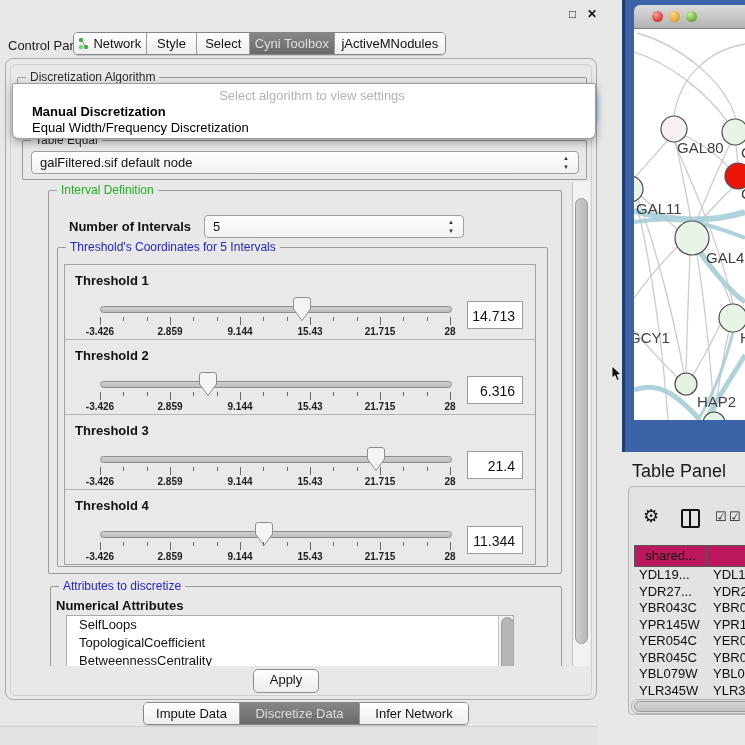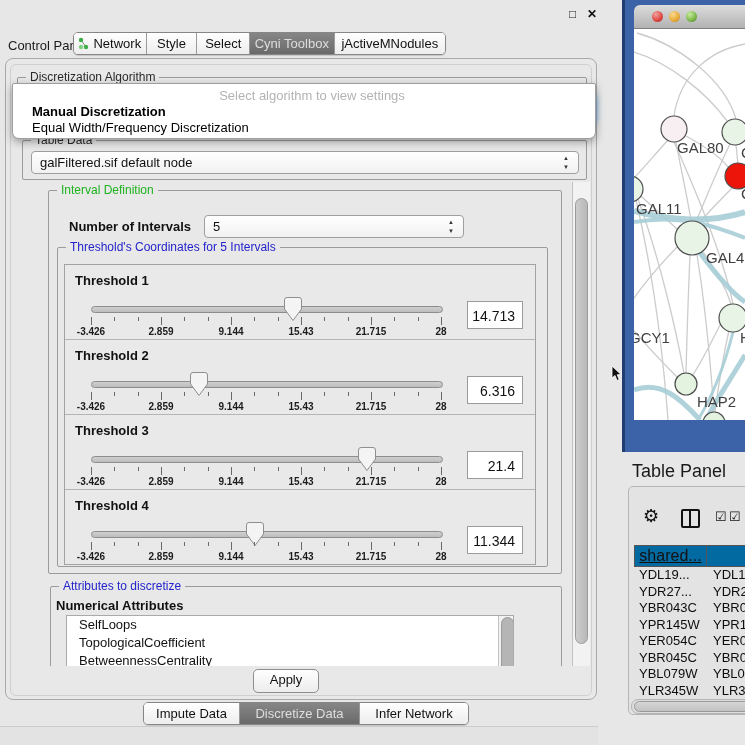--- a/index.html
+++ b/index.html
@@ -49,21 +49,21 @@
   .vscroll{position:absolute;background:#f2f2f2;border-left:1px solid #c2c2c2;}
   .vthumb{position:absolute;left:2px;width:11px;background:linear-gradient(90deg,#cdcdcd,#b8b8b8);
           border:1px solid #9a9a9a;border-radius:7px;}
 
   
   #th-container{position:absolute;left:6px;top:16px;width:470px;height:299px;border:1px solid #a2a2a2;
                 background:#e9e9e9;display:flex;flex-direction:column;}
   .th-row{position:relative;flex:1;border-bottom:1px solid #b5b5b5;}
   .th-row:last-child{border-bottom:none;}
   .th-label{position:absolute;left:10px;top:8px;font-size:13px;font-weight:bold;color:#111;}
-  .slider{position:absolute;left:26px;top:33px;width:350px;height:40px;}
+  .slider{position:absolute;left:35px;top:33px;width:350px;height:40px;}
   .track{position:absolute;left:0;top:8px;width:350px;height:5px;border:1px solid #8d8d8d;border-radius:4px;
          background:linear-gradient(#cfcfcf,#bdbdbd);}
   .tick{position:absolute;width:1px;background:#6a6a6a;top:19px;}
   .ticklab{position:absolute;top:28px;font-size:10px;font-weight:bold;color:#1c1c1c;transform:translateX(-50%);white-space:nowrap;}
   .thumb{position:absolute;top:-2px;width:20px;height:27px;margin-left:-10px;}
   .valuebox{position:absolute;right:12px;top:36px;width:56px;height:28px;background:#fff;border:1px solid #9b9b9b;
             font-size:14px;text-align:right;line-height:28px;padding-right:7px;box-sizing:border-box;color:#111;}
 
   
   #attr-list{position:absolute;left:15px;top:28px;width:446px;height:62px;background:#fff;
@@ -84,22 +84,22 @@
   #net-canvas{left:12px;top:29px;width:111px;height:391px;background:#fff;}
 
   
   #tp-title{left:632px;top:461px;font-size:18px;color:#1a1a1a;}
   #table-panel{left:628px;top:486px;width:150px;height:227px;background:#e3e3e3;
                border:1px solid #b5b5b5;border-radius:5px;}
   .tp-icon{position:absolute;color:#111;}
   #split-icon{left:52px;top:22px;width:15px;height:15px;border:2px solid #111;border-radius:2px;}
   #split-icon:after{content:"";position:absolute;left:6px;top:0;width:2px;height:15px;background:#111;}
   #tp-header{position:absolute;left:5px;top:58px;width:145px;height:22px;display:flex;}
-  .hcell{background:#0369a1;border:1px solid #555;font-size:16px;text-align:center;line-height:20px;
-         box-sizing:border-box;color:#111;overflow:hidden;white-space:nowrap;text-decoration:underline;}
+  .hcell{background:#be185d;border:1px solid #555;font-size:13px;text-align:center;line-height:20px;
+         box-sizing:border-box;color:#111;overflow:hidden;white-space:nowrap;}
   #tp-rows{position:absolute;left:5px;top:80px;width:145px;height:132px;overflow:hidden;background:#e3e3e3;}
   .trow{height:16.5px;font-size:13px;white-space:nowrap;color:#0d0d0d;}
   .trow .c1{display:inline-block;width:73px;padding-left:5px;box-sizing:border-box;}
   .trow .c2{display:inline-block;padding-left:6px;}
   #tp-hscroll{position:absolute;left:2px;top:212px;width:143px;height:13px;background:#dedede;
               border:1px solid #b3b3b3;border-radius:7px;}
   #tp-hthumb{position:absolute;left:2px;top:1px;width:132px;height:9px;background:linear-gradient(#d6d6d6,#c2c2c2);
              border:1px solid #999;border-radius:6px;}
 </style>
 </head>
@@ -141,21 +141,21 @@
 </div>
 <div class="abs" id="hidden-combo"></div>
 
 <div class="abs" id="algo-popup">
   <div class="ph">Select algorithm to view settings</div>
   <div class="opt b">Manual Discretization</div>
   <div class="opt">Equal Width/Frequency Discretization</div>
 </div>
 
 <div class="abs group" style="left:22px;top:140px;width:563px;height:38px">
-  <span class="group-label lbl-dark">Table Data</span>
+  <span class="group-label lbl-dark">Table Equal</span>
   <div class="combo" style="position:absolute;left:8px;top:10px;width:548px;height:23px">
     <span>galFiltered.sif default node</span>
     <span class="stepper"><span>▲</span><br><span>▼</span></span>
   </div>
 </div>
 
 <div class="abs" id="viewport">
 
   <div class="group" style="position:absolute;left:36px;top:8px;width:512px;height:382px">
     <span class="group-label lbl-green">Interval Definition</span>

